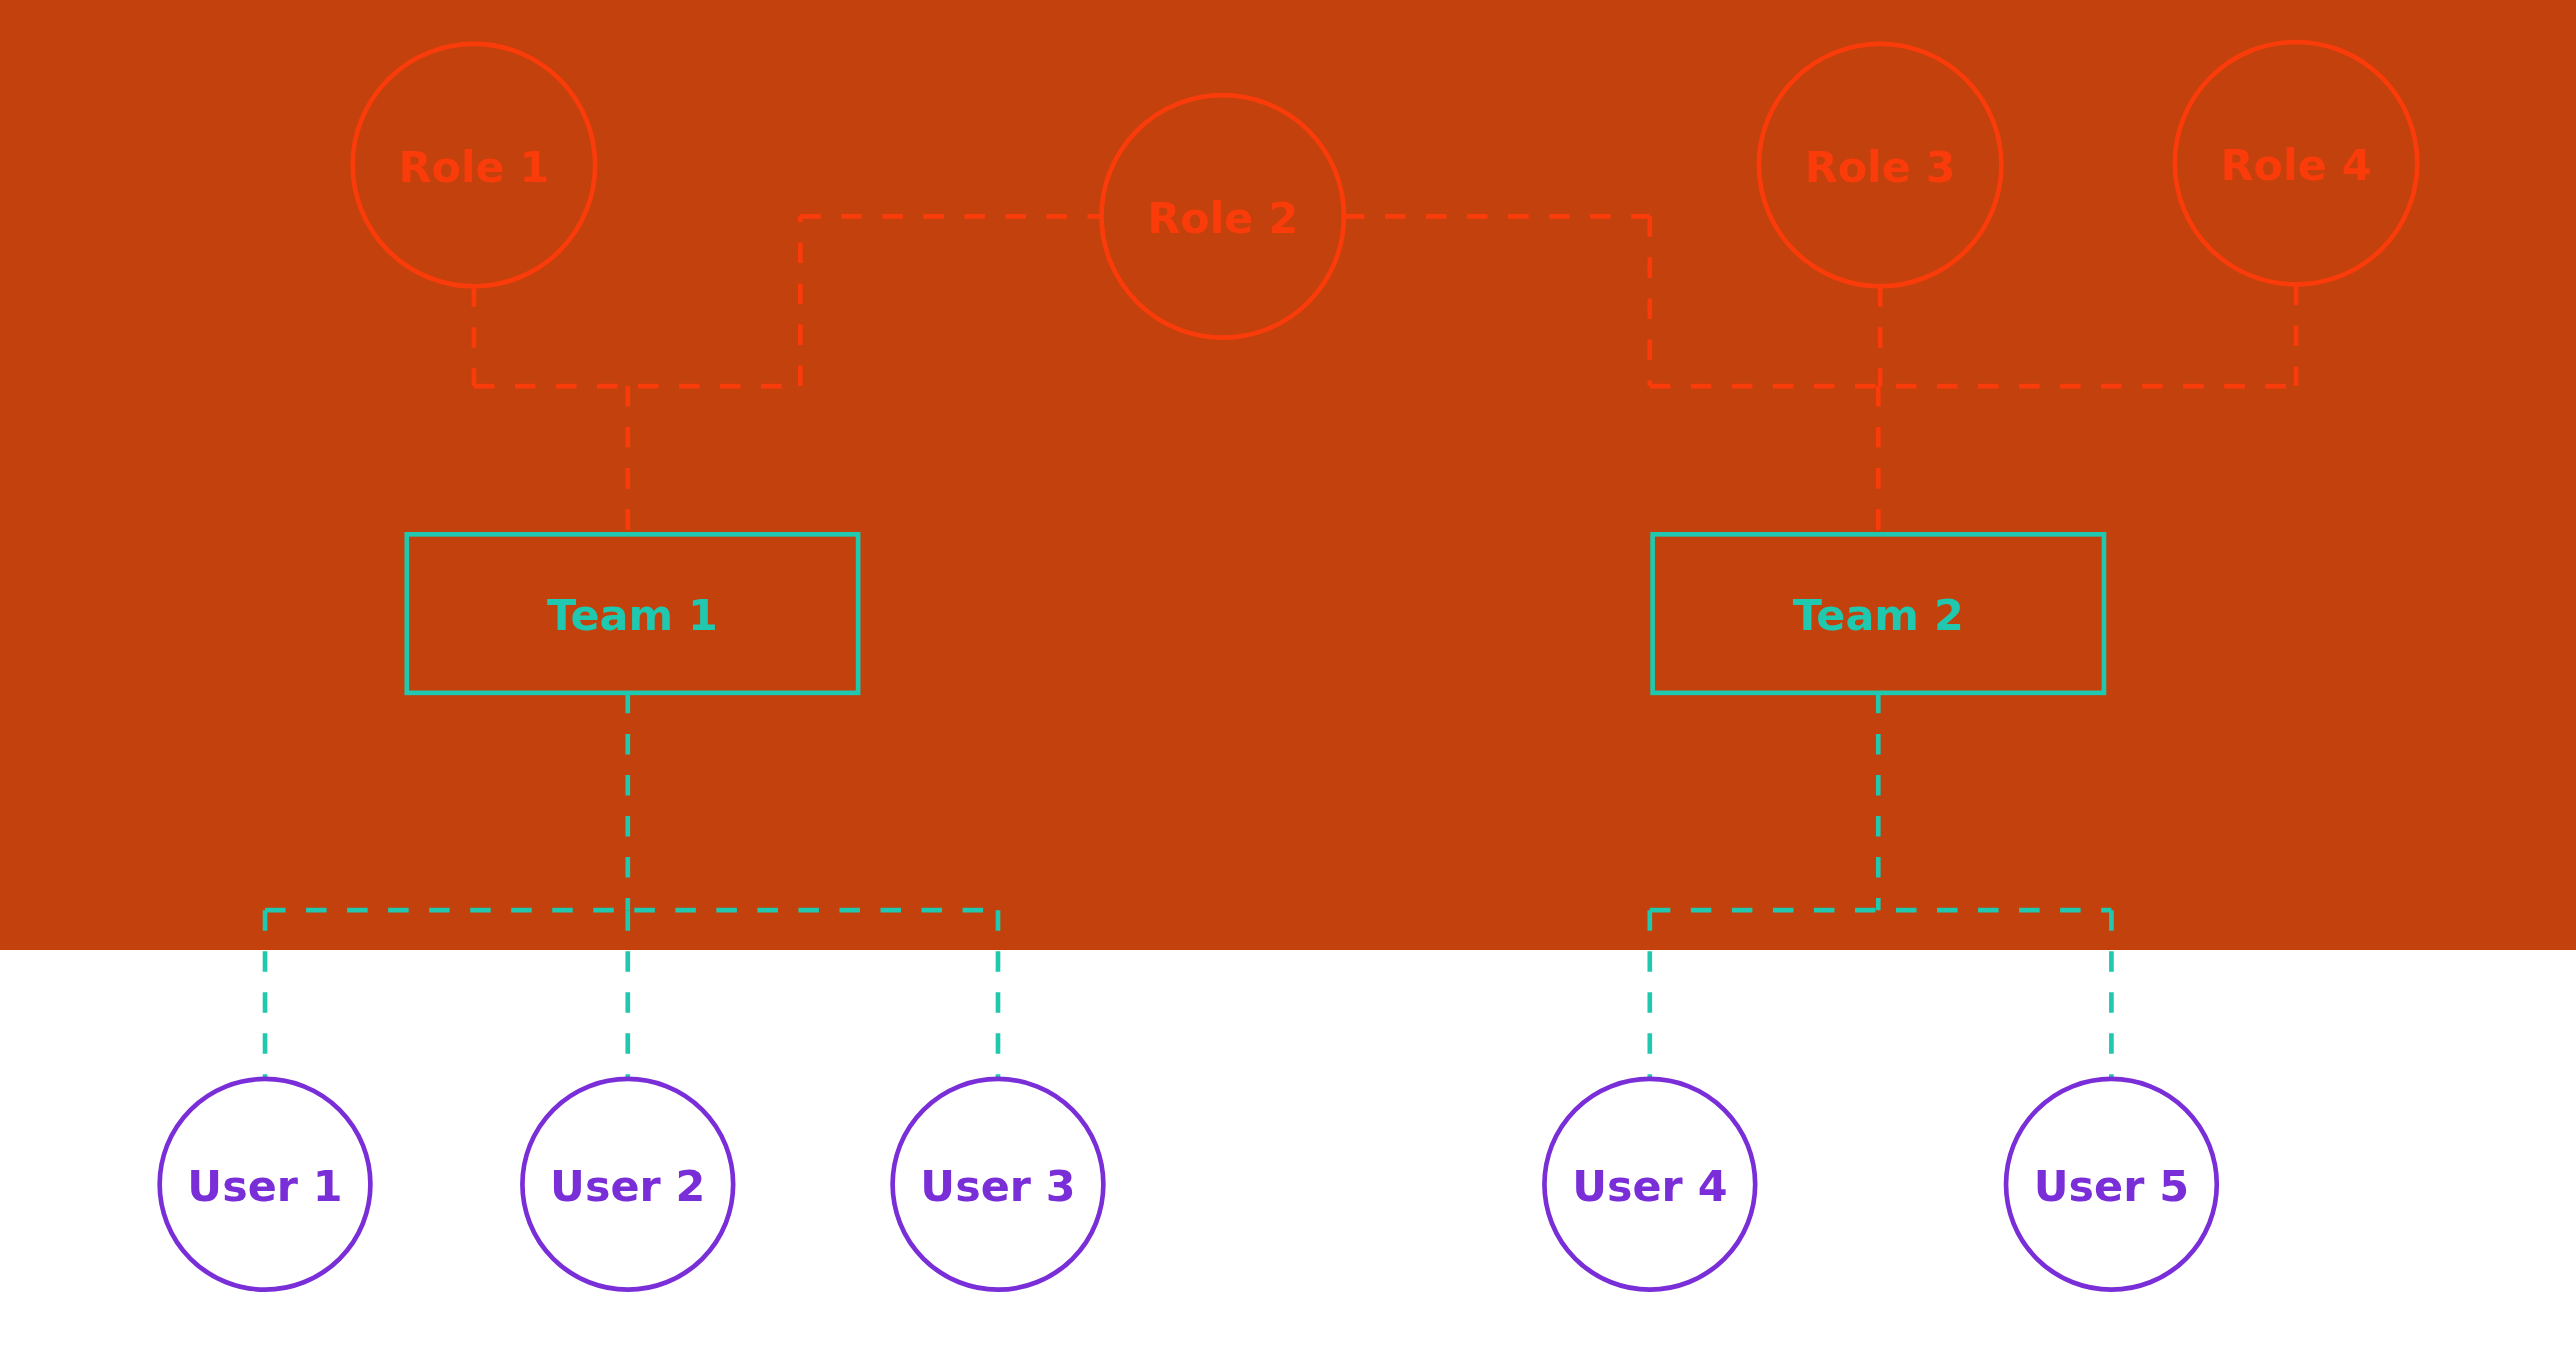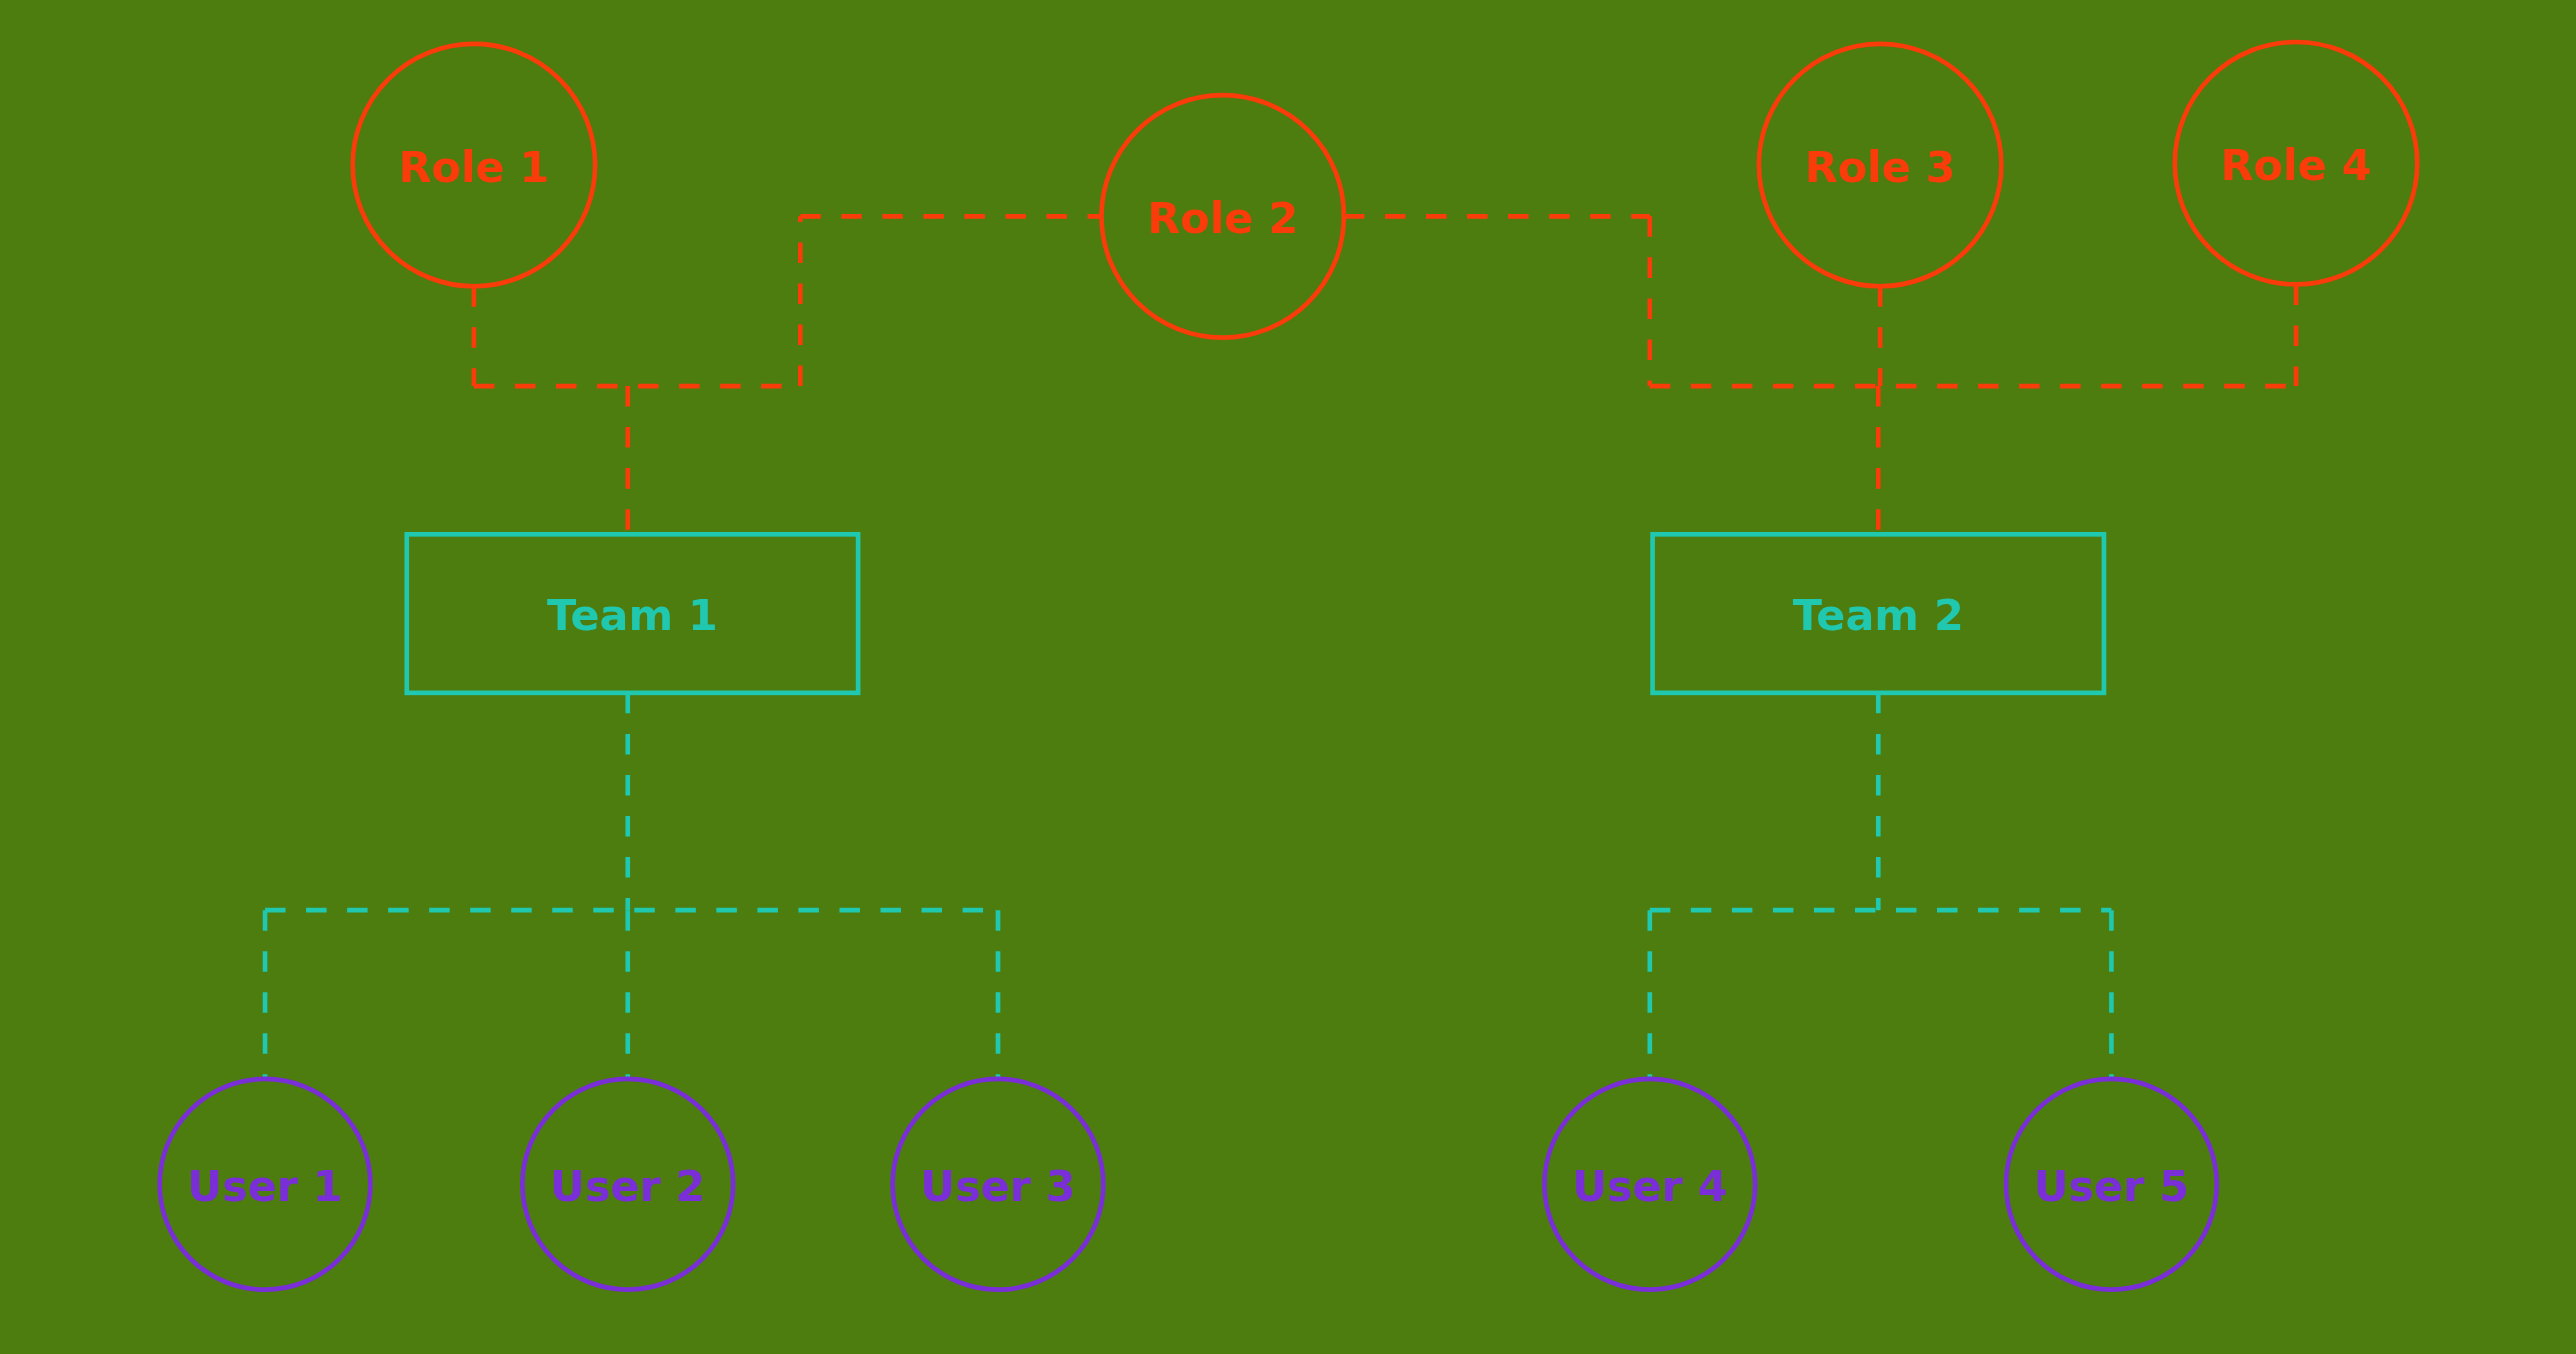--- a/index.html
+++ b/index.html
@@ -10,22 +10,22 @@
   }
   body {
     width: 2576px;
     height: 1354px;
     overflow: hidden;
     font-family: "DejaVu Sans", "Liberation Sans", sans-serif;
   }
   #diagram-root {
     position: relative;
     width: 2576px;
-    height: 1354px;
-    background: #4d7c0f;
+    height: 950px;
+    background: #c2410c;
   }
   svg#org-diagram {
     display: block;
     width: 2576px;
     height: 1354px;
   }
   .node-label {
     font-family: "DejaVu Sans", "Liberation Sans", sans-serif;
     font-weight: bold;
     font-size: 46px;

